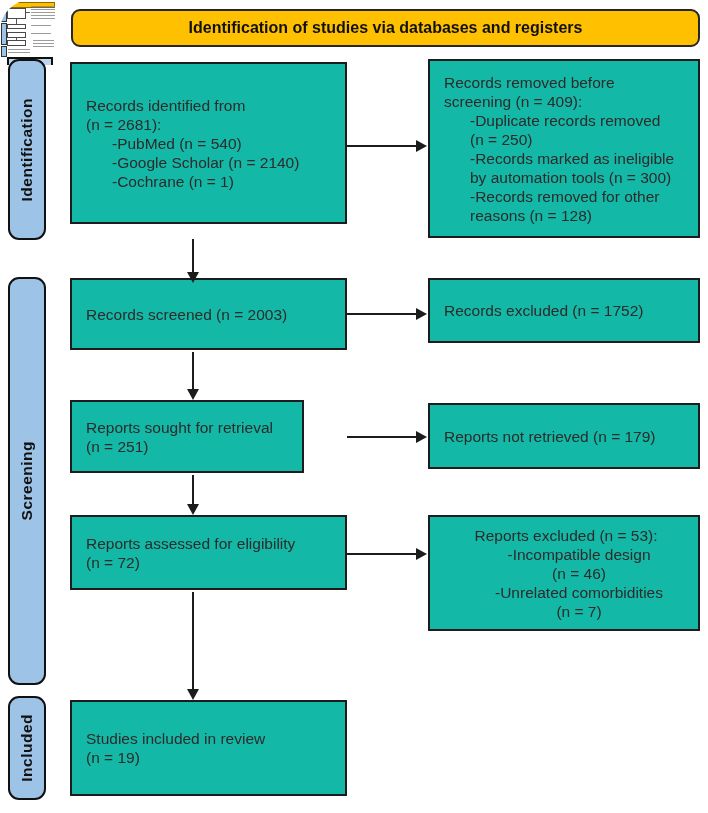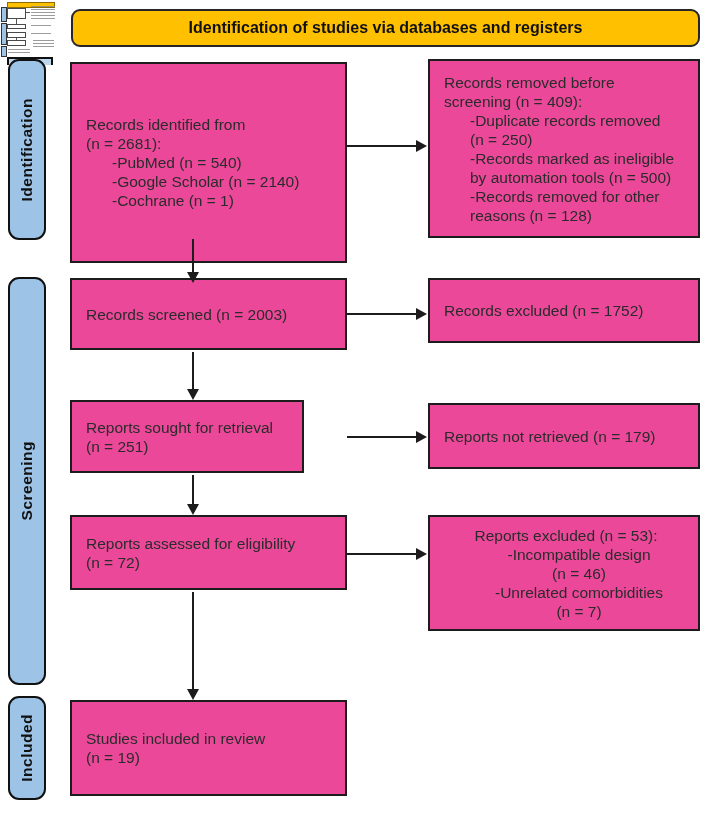--- a/index.html
+++ b/index.html
@@ -1,18 +1,19 @@
 <!DOCTYPE html>
 <html><head>
 <meta charset="utf-8">
 <style>
   html,body{margin:0;padding:0;background:#fff;}
   #canvas{
     position:relative;width:708px;height:813px;background:#fff;overflow:hidden;
     font-family:"Liberation Sans", sans-serif;
+    border-radius:31px;
     --title-fill:#FFC000; --sidebar-fill:#9DC3E6; --box-border:#1C1C1C;
     --arrow:#1C1C1C; --text:#2B2B2B; --thumb-page2-fill:#BDD7EE;
   }
   
   .title-bar{
     position:absolute;left:71px;top:9px;width:629px;height:38px;box-sizing:border-box;
     background:var(--title-fill);border:2.5px solid #262626;border-radius:9px;
     display:flex;align-items:center;justify-content:center;
     font-weight:700;font-size:16px;color:#111;
   }
@@ -21,21 +22,21 @@
     position:absolute;left:8px;width:38px;box-sizing:border-box;
     background:var(--sidebar-fill);border:2.5px solid #111;border-radius:11px;
     display:flex;align-items:center;justify-content:center;
   }
   .side-label span{
     writing-mode:vertical-rl;transform:rotate(180deg);
     font-weight:700;font-size:15.5px;color:#111;letter-spacing:.5px;white-space:nowrap;
   }
   
   .box{
-    position:absolute;box-sizing:border-box;background:#ec4899;
+    position:absolute;box-sizing:border-box;background:#14b8a6;
     border:2.5px solid var(--box-border);
     display:flex;flex-direction:column;justify-content:center;
     padding:6px 10px 6px 14px;
     font-size:15.5px;line-height:19px;color:var(--text);
   }
   .ln{white-space:nowrap;}
   .ln.ind{margin-left:26px;}
   
   .varrow{position:absolute;width:2px;background:var(--arrow);}
   .varrow::after{
@@ -93,34 +94,34 @@
   <div class="side-label" style="top:59px;height:181px;">
     <span>Identification</span>
   </div>
   <div class="side-label" style="top:277px;height:408px;">
     <span>Screening</span>
   </div>
   <div class="side-label" style="top:696px;height:104px;">
     <span>Included</span>
   </div>
 
-  <div class="box" style="left:70px;top:62px;width:277px;height:201px;">
+  <div class="box" style="left:70px;top:62px;width:277px;height:162px;">
     <div class="ln">Records identified from</div>
     <div class="ln">(n = 2681):</div>
     <div class="ln ind">-PubMed (n = 540)</div>
     <div class="ln ind">-Google Scholar (n = 2140)</div>
     <div class="ln ind">-Cochrane (n = 1)</div>
   </div>
   <div class="box" style="left:428px;top:59px;width:272px;height:179px;">
     <div class="ln">Records removed before</div>
     <div class="ln">screening (n = 409):</div>
     <div class="ln ind">-Duplicate records removed</div>
     <div class="ln ind">(n = 250)</div>
     <div class="ln ind">-Records marked as ineligible</div>
-    <div class="ln ind">by automation tools (n = 500)</div>
+    <div class="ln ind">by automation tools (n = 300)</div>
     <div class="ln ind">-Records removed for other</div>
     <div class="ln ind">reasons (n = 128)</div>
   </div>
 
   <div class="box" style="left:70px;top:278px;width:277px;height:72px;">
     <div class="ln">Records screened (n = 2003)</div>
   </div>
   <div class="box" style="left:428px;top:278px;width:272px;height:65px;">
     <div class="ln">Records excluded (n = 1752)</div>
   </div>

